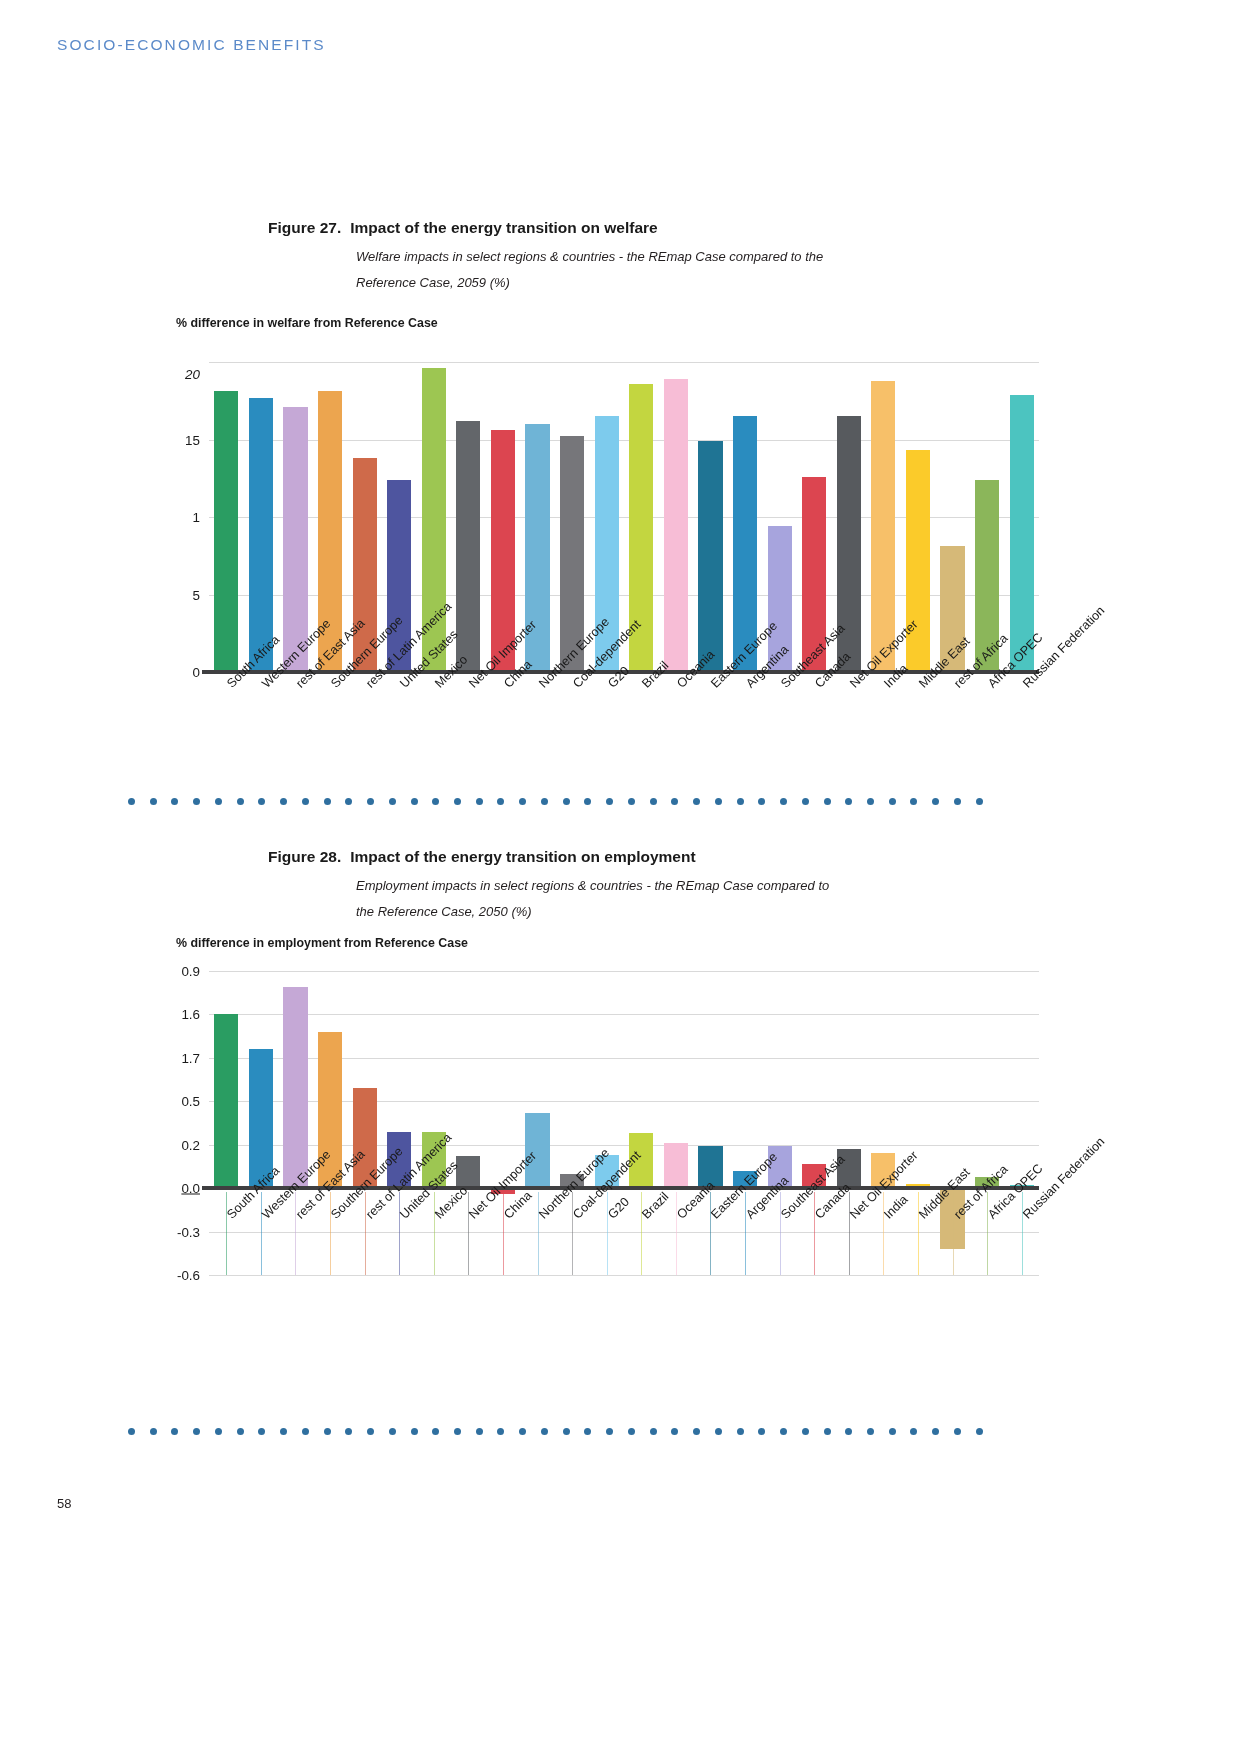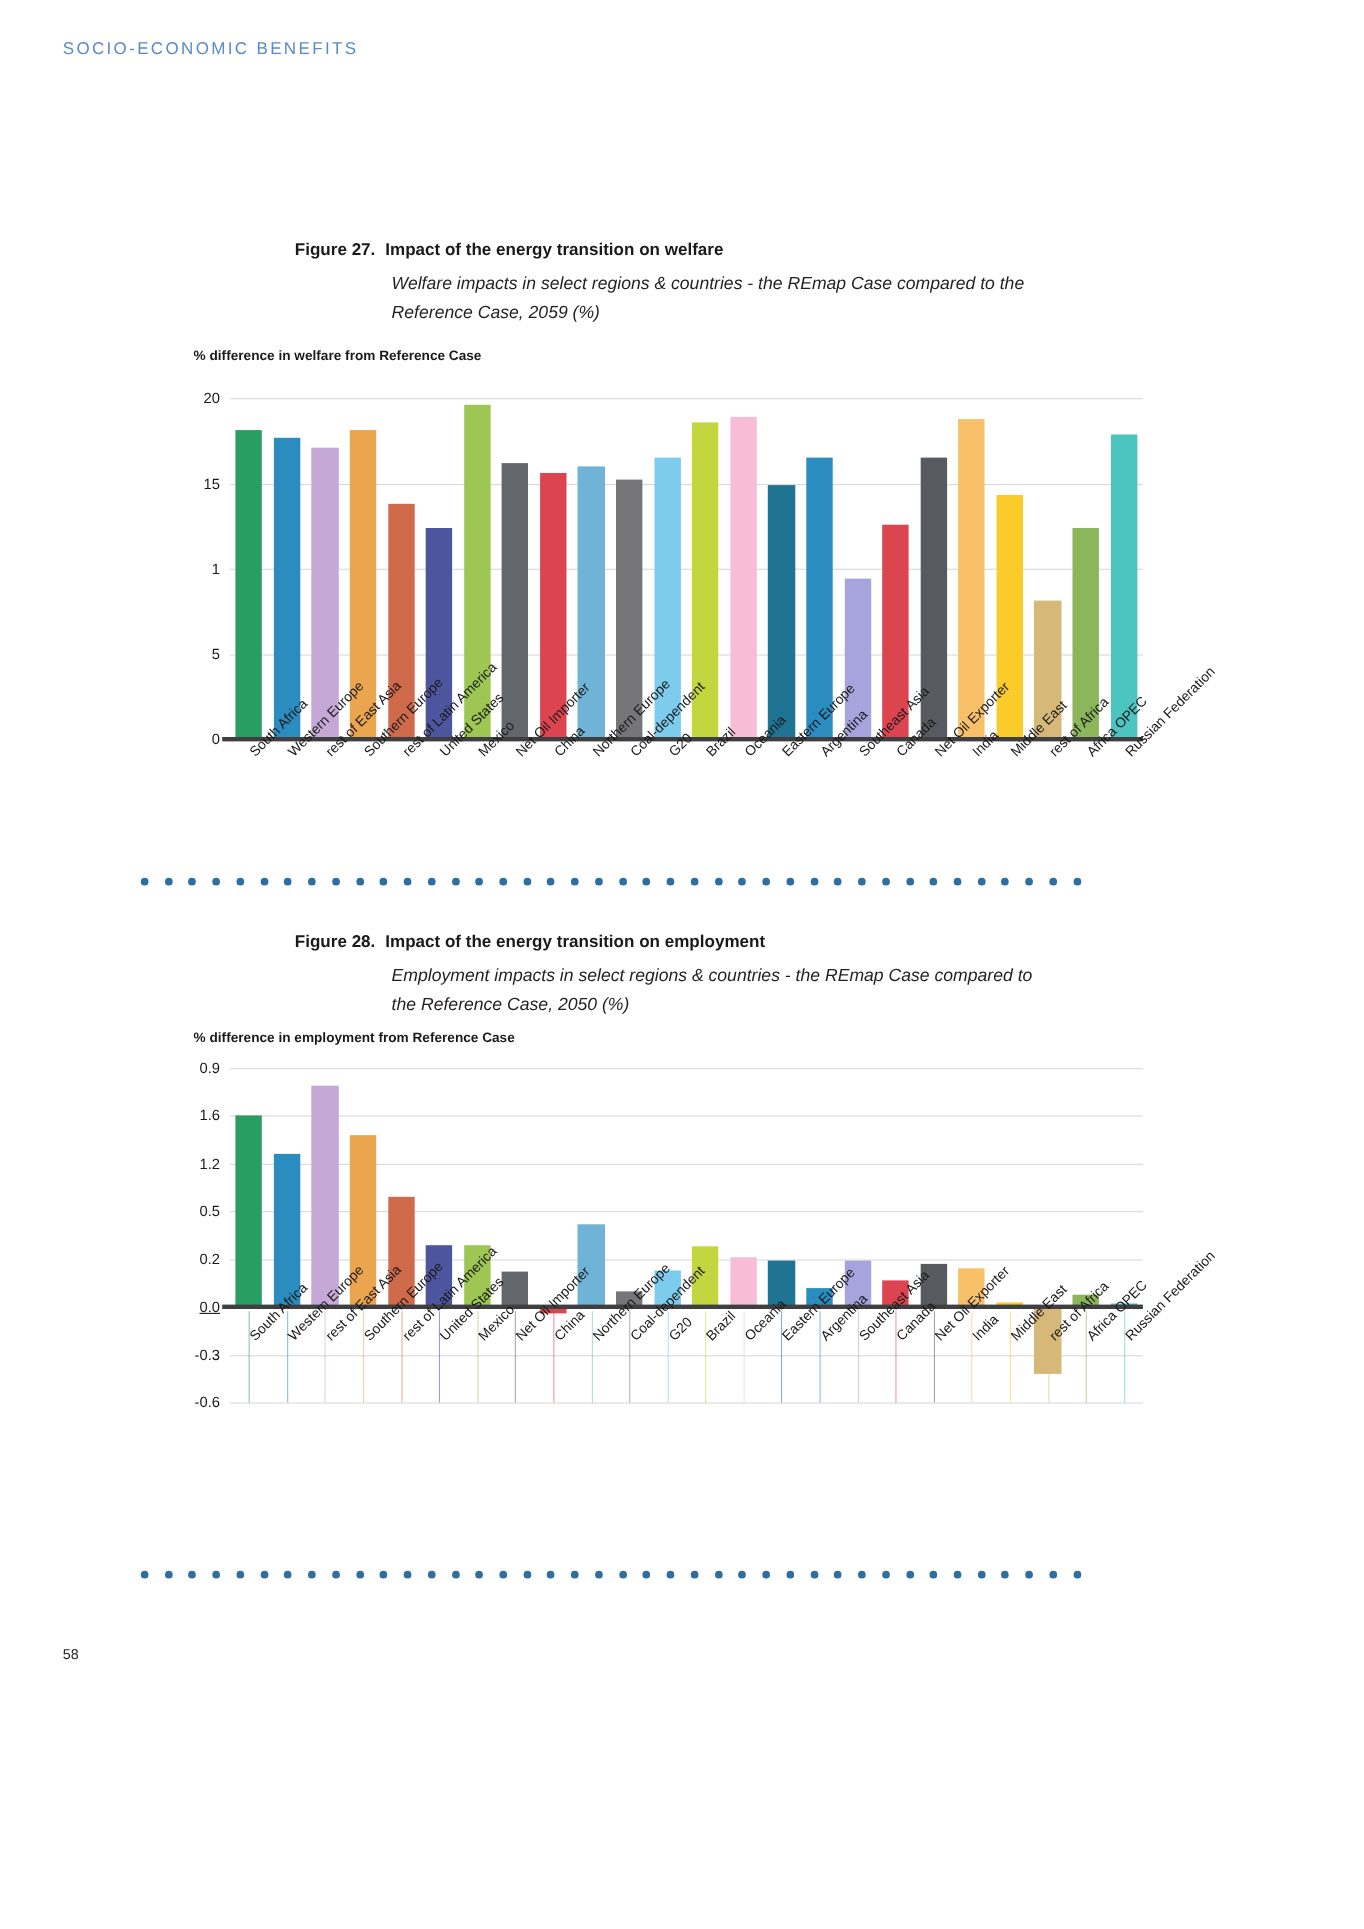--- a/index.html
+++ b/index.html
@@ -21,21 +21,21 @@
   
   .figure{position:absolute;left:0;right:0;}
   .fig-title{
     position:absolute;left:268px;
     font-size:15.5px;font-weight:bold;color:#1a1a1a;
     white-space:nowrap;
   }
   .fig-title .num{margin-right:9px;}
   .fig-sub{
     position:absolute;left:356px;
-    font-size:16px;font-style:italic;color:#231f20;
+    font-size:13px;font-style:italic;color:#231f20;
     line-height:1.62;white-space:nowrap;
   }
   .axis-caption{
     position:absolute;left:176px;
     font-size:12.4px;font-weight:bold;color:#1a1a1a;
   }
 
   
   .chart{position:absolute;}
   .plot{position:absolute;left:0;top:0;right:0;bottom:0;}
@@ -100,21 +100,21 @@
       <div class="plot">
           <div class="gridline" style="top: 310px; background: rgb(217, 217, 217);"></div>
           <div class="ytick" style="top: 310px;">0</div>
           <div class="gridline" style="top: 232.5px; background: rgb(217, 217, 217);"></div>
           <div class="ytick" style="top: 232.5px;">5</div>
           <div class="gridline" style="top: 155px; background: rgb(217, 217, 217);"></div>
           <div class="ytick" style="top: 155px;">1</div>
           <div class="gridline" style="top: 77.5px; background: rgb(217, 217, 217);"></div>
           <div class="ytick" style="top: 77.5px;">15</div>
           <div class="gridline" style="top: 0px; background: rgb(217, 217, 217);"></div>
-          <div class="ytick" style="top: 0px;">20</div>
+          <div class="ytick" style="top: 12px; font-style: italic;">20</div>
           <div class="bar" style="left: 5.1875px; width: 24.2083px; background: rgb(42, 157, 98); bottom: 0px; height: 280.55px;"></div>
           <div class="bar" style="left: 39.7708px; width: 24.2083px; background: rgb(42, 140, 191); bottom: 0px; height: 274.35px;"></div>
           <div class="bar" style="left: 74.3542px; width: 24.2083px; background: rgb(197, 168, 214); bottom: 0px; height: 265.05px;"></div>
           <div class="bar" style="left: 108.938px; width: 24.2083px; background: rgb(236, 165, 79); bottom: 0px; height: 280.55px;"></div>
           <div class="bar" style="left: 143.521px; width: 24.2083px; background: rgb(207, 106, 74); bottom: 0px; height: 213.9px;"></div>
           <div class="bar" style="left: 178.104px; width: 24.2083px; background: rgb(78, 85, 159); bottom: 0px; height: 192.2px;"></div>
           <div class="bar" style="left: 212.688px; width: 24.2083px; background: rgb(157, 198, 82); bottom: 0px; height: 303.8px;"></div>
           <div class="bar" style="left: 247.271px; width: 24.2083px; background: rgb(99, 102, 106); bottom: 0px; height: 251.1px;"></div>
           <div class="bar" style="left: 281.854px; width: 24.2083px; background: rgb(220, 69, 80); bottom: 0px; height: 241.8px;"></div>
           <div class="bar" style="left: 316.438px; width: 24.2083px; background: rgb(111, 180, 214); bottom: 0px; height: 248px;"></div>
@@ -220,21 +220,21 @@
           <div class="ytick" style="top: 304px;">-0.6</div>
           <div class="gridline" style="top: 260.571px; background: rgb(217, 217, 217);"></div>
           <div class="ytick" style="top: 260.571px;">-0.3</div>
           <div class="gridline" style="top: 217.143px; background: rgb(217, 217, 217);"></div>
           <div class="ytick" style="top: 217.143px; text-decoration: underline;">0.0</div>
           <div class="gridline" style="top: 173.714px; background: rgb(217, 217, 217);"></div>
           <div class="ytick" style="top: 173.714px;">0.2</div>
           <div class="gridline" style="top: 130.286px; background: rgb(217, 217, 217);"></div>
           <div class="ytick" style="top: 130.286px;">0.5</div>
           <div class="gridline" style="top: 86.8571px; background: rgb(217, 217, 217);"></div>
-          <div class="ytick" style="top: 86.8571px;">1.2</div>
+          <div class="ytick" style="top: 86.8571px;">1.7</div>
           <div class="gridline" style="top: 43.4286px; background: rgb(217, 217, 217);"></div>
           <div class="ytick" style="top: 43.4286px;">1.6</div>
           <div class="gridline" style="top: 0px; background: rgb(217, 217, 217);"></div>
           <div class="ytick" style="top: 0px;">0.9</div>
           <div class="bar" style="left: 5.1875px; width: 24.2083px; background: rgb(42, 157, 98); bottom: 86.8571px; height: 173.714px;"></div>
           <div class="tickline" style="left: 17.2917px; top: 221.143px; height: 82.8571px; background: rgb(42, 157, 98); opacity: 0.55;"></div>
           <div class="bar" style="left: 39.7708px; width: 24.2083px; background: rgb(42, 140, 191); bottom: 86.8571px; height: 138.971px;"></div>
           <div class="tickline" style="left: 51.875px; top: 221.143px; height: 82.8571px; background: rgb(42, 140, 191); opacity: 0.55;"></div>
           <div class="bar" style="left: 74.3542px; width: 24.2083px; background: rgb(197, 168, 214); bottom: 86.8571px; height: 201.219px;"></div>
           <div class="tickline" style="left: 86.4583px; top: 221.143px; height: 82.8571px; background: rgb(197, 168, 214); opacity: 0.55;"></div>

